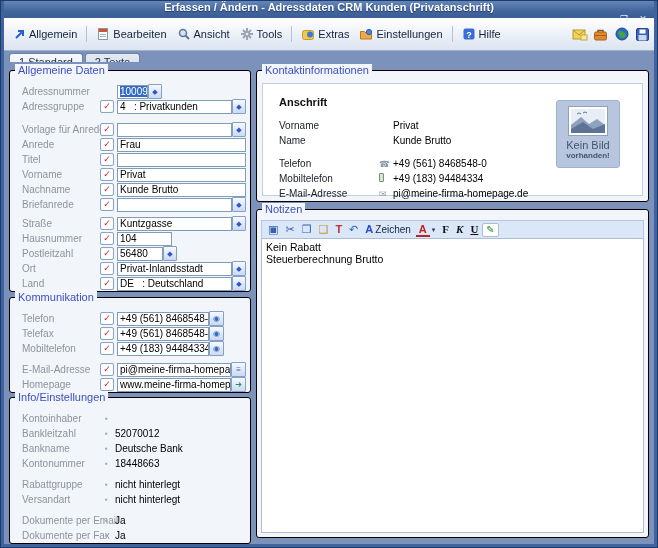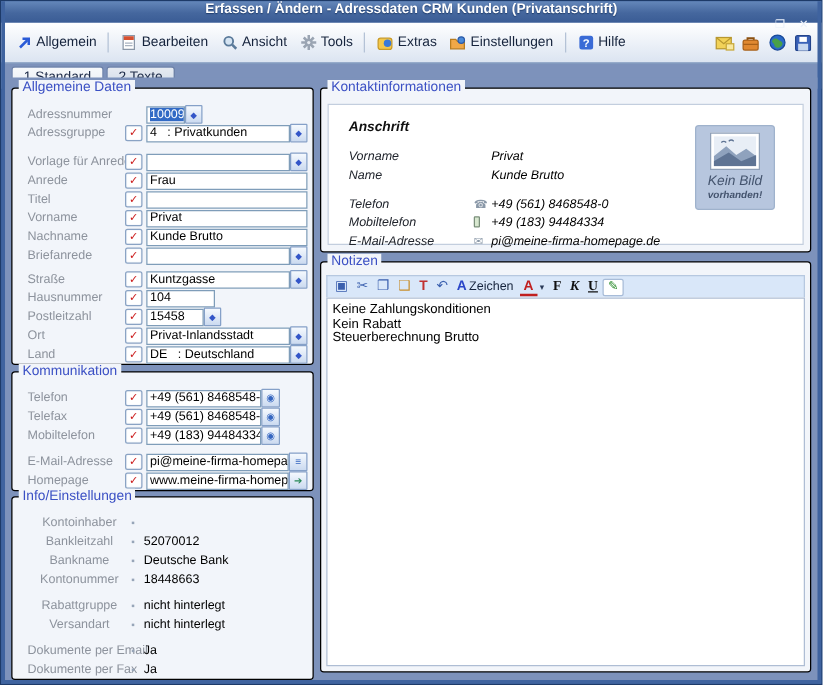--- a/index.html
+++ b/index.html
@@ -44,26 +44,26 @@
   .inp.grow { flex:1; margin-right:4px; }
   .inp.grow-combo { flex:1; }
   .w30 { width:31px; } .w46 { width:46px; } .w55 { width:55px; } .w92 { width:92px; } .w120 { width:119px; }
   .sel { background:#316ac5; color:#ffffff; }
   .cbtn { flex:none; width:14px; height:15px; border:1px solid #85a0c8; background:linear-gradient(180deg,#f5f9fe,#cbdaf0); color:#3355c8; font-size:7px; display:flex; align-items:center; justify-content:center; margin-right:4px; cursor:default; border-radius:1px; }
   .abtn { flex:none; width:15px; height:15px; border:1px solid #85a0c8; background:linear-gradient(180deg,#f5f9fe,#cbdaf0); color:#3566c0; font-size:8px; display:flex; align-items:center; justify-content:center; margin-right:4px; cursor:default; border-radius:1px; white-space:nowrap; }
   .sp4{height:4px;} .sp6{height:6px;} .sp8{height:8px;}
 
   
   .irow { display:flex; align-items:center; height:15px; }
-  .ilbl { width:83px; font-size:10px; color:#8d939d; white-space:nowrap; flex:none;text-align:center; }
+  .ilbl { width:83px; font-size:10px; color:#8d939d; white-space:nowrap; flex:none; }
   .bullet { flex:none; width:10px; color:#97a5b8; font-size:8px; line-height:10px; }
   .ival { font-size:10px; color:#000; white-space:nowrap; }
 
   
-  .whitebox { position:absolute; inset:12px 5px 5px 5px; background:#ffffff; border:1px solid #c3cede;font-style:italic; }
+  .whitebox { position:absolute; inset:12px 5px 5px 5px; background:#ffffff; border:1px solid #c3cede; }
   .contact { padding:12px 0 0 16px; position:relative; height:100%; }
   .heading { font-size:11px; font-weight:bold; color:#111; margin-bottom:10px; }
   .crow { display:flex; align-items:center; height:15px; }
   .clbl { width:100px; font-size:10px; color:#20242c; flex:none; white-space:nowrap; }
   .cicon { width:14px; flex:none; font-size:9px; color:#8a98a8; text-align:left; }
   .cval { font-size:10px; color:#000; white-space:nowrap; }
   .mobile-shape { display:inline-block; width:5px; height:9px; border:1px solid #7a8f7a; background:#d8e8d0; border-radius:1px; }
   .noimg { position:absolute; top:16px; right:22px; width:64px; height:68px; background:#b7c6de; border:1px solid #9fb2cc; border-radius:3px; text-align:center; padding-top:5px; }
   .noimg .pic { width:40px; height:30px; background:#ffffff; border:1px solid #8fa0b8; margin:0 auto 3px auto; padding:2px; }
   .noimg .l1 { font-size:11px; color:#44546e; line-height:12px; }
@@ -279,21 +279,21 @@
               </span>
           </div>
           <div class="row">
             <span class="lbl">Hausnummer</span>
             <span class="chk"><span>✓</span></span>
             <span class="inp w55">104</span>
           </div>
           <div class="row">
             <span class="lbl">Postleitzahl</span>
             <span class="chk"><span>✓</span></span>
-            <span class="inp w46">15458</span>
+            <span class="inp w46">56480</span>
             <span class="cbtn">
                 <span>◆</span>
               </span>
           </div>
           <div class="row">
             <span class="lbl">Ort</span>
             <span class="chk"><span>✓</span></span>
             <span class="inp grow-combo">Privat-Inlandsstadt</span>
             <span class="cbtn">
                 <span>◆</span>
@@ -468,21 +468,20 @@
             <span class="ntb t6">A</span>
             <span class="zeichen">Zeichen</span>
             <span class="ntb t7">A</span>
             <span class="dd">▾</span>
             <span class="ntb t8">F</span>
             <span class="ntb t9">K</span>
             <span class="ntb t10">U</span>
             <span class="ntb t11">✎</span>
           </div>
           <div class="ntext">
-            <div class="nline">Keine Zahlungskonditionen</div>
             <div class="nline">Kein Rabatt</div>
             <div class="nline">Steuerberechnung Brutto</div>
           </div>
         </div>
       </div>
     </div>
   </div>
 </div>
 
 </body></html>

